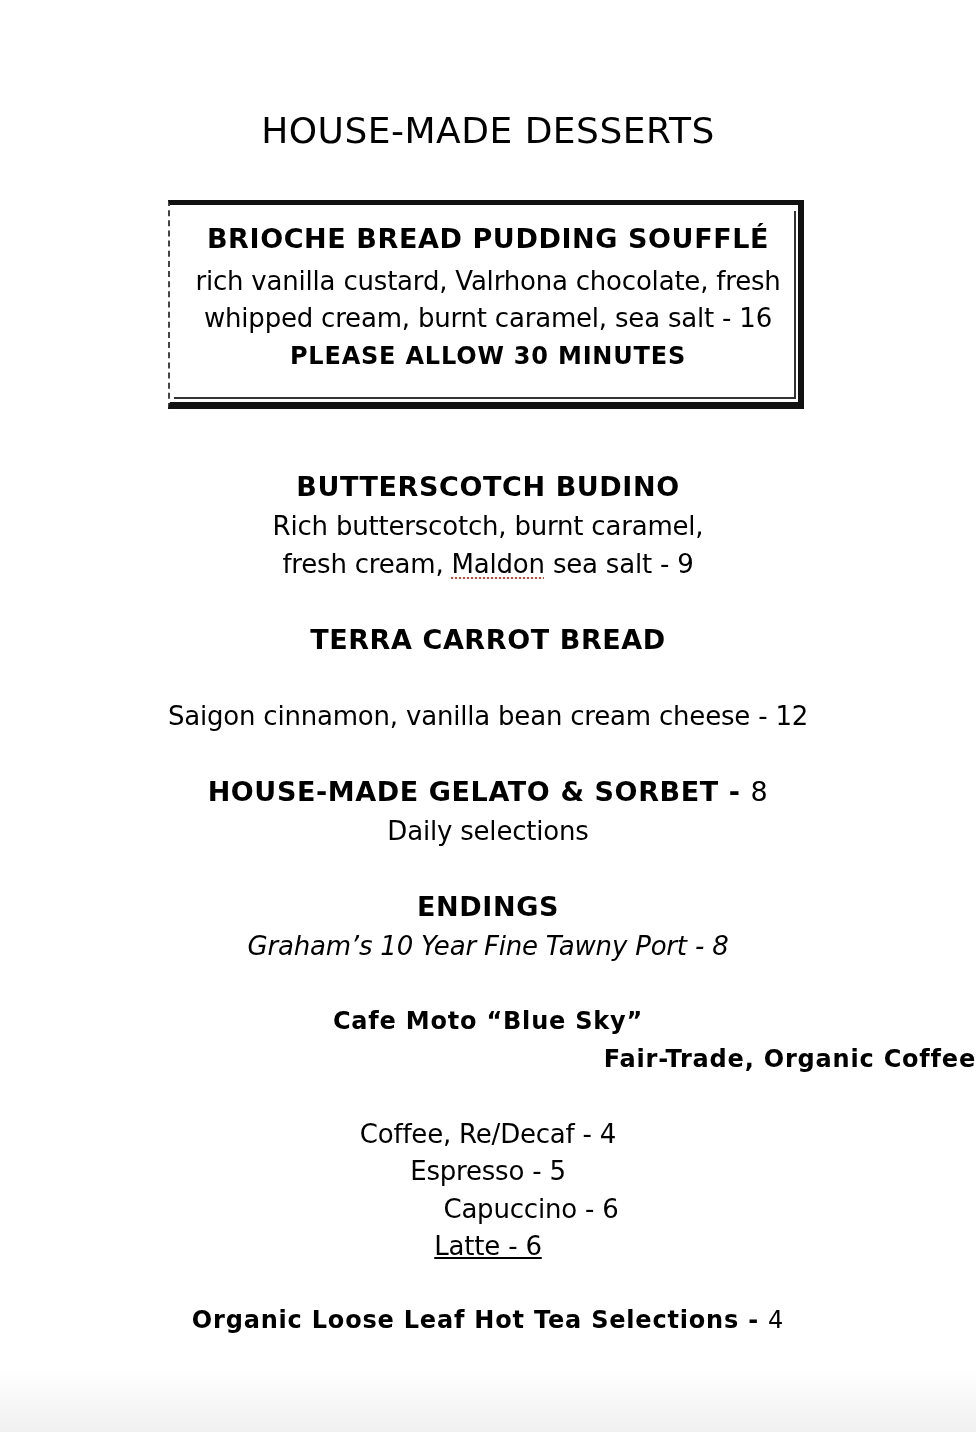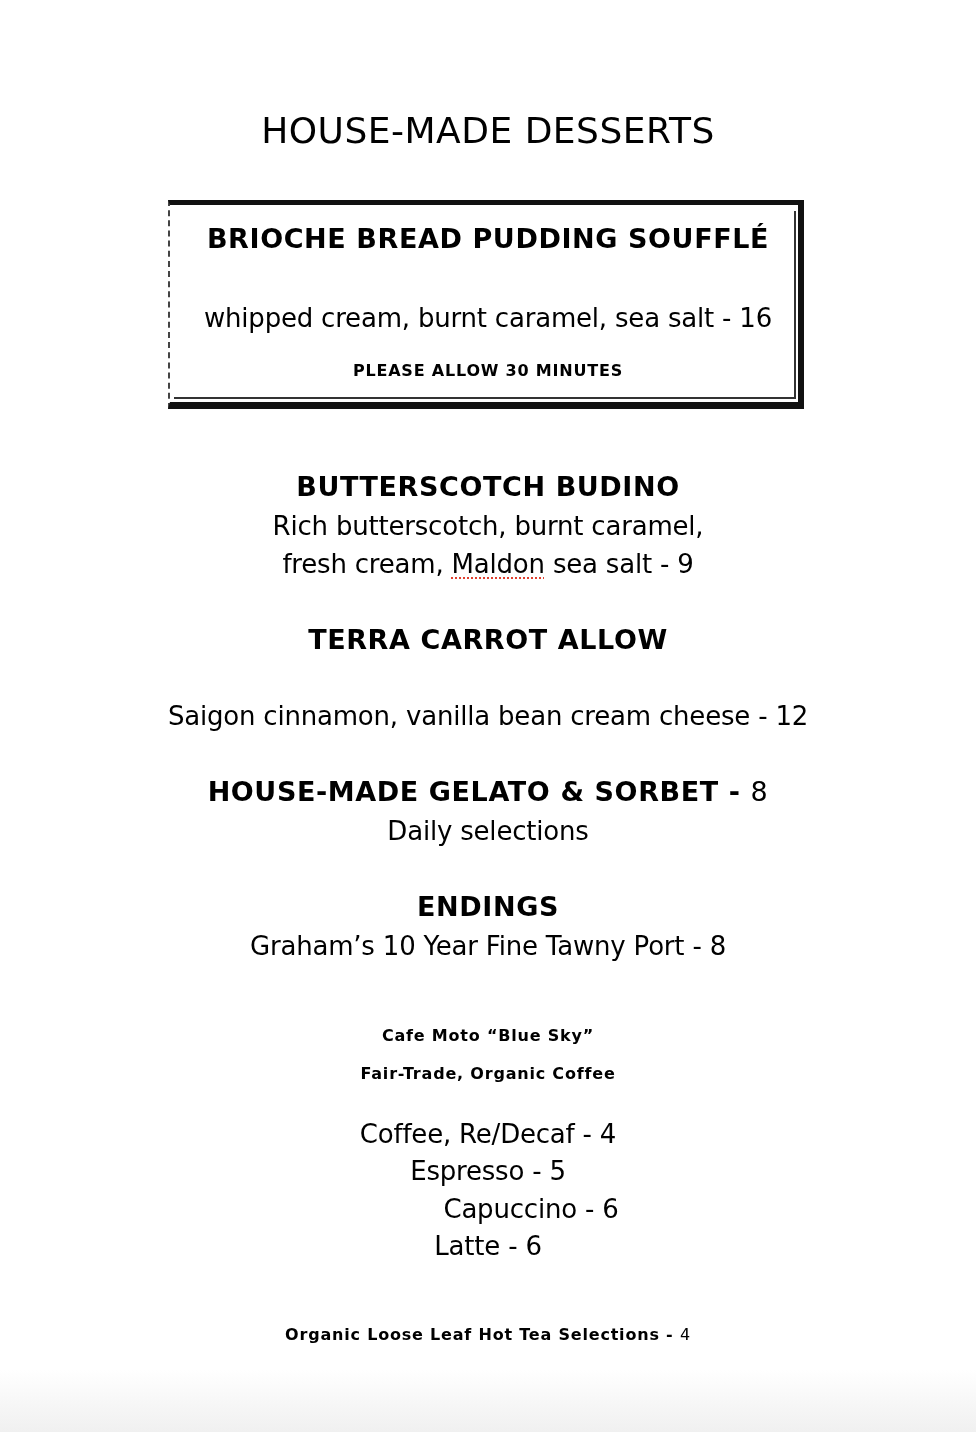--- a/index.html
+++ b/index.html
@@ -57,62 +57,62 @@
     font-weight: bold;
     font-size: 27px;
     letter-spacing: 0.6px;
   }
   .desc {
     font-size: 26px;
     letter-spacing: -0.2px;
   }
   .bold-sub {
     font-weight: bold;
-    font-size: 16px;
+    font-size: 24px;
     letter-spacing: 0.8px;
-    margin-top: 19px;
   }
   .price-inline {
     font-weight: normal;
   }
   .spell {
     text-decoration: underline dotted #e04030;
     text-decoration-thickness: 2px;
     text-underline-offset: 4px;
   }
 </style>
 </head>
 <body>
 
 <div class="page">
 
   <div class="center-line title">HOUSE-MADE DESSERTS</div>
 
   <div class="feature-box"></div>
 
   <div class="center-line bold-head" style="top:207px;">BRIOCHE BREAD PUDDING SOUFFLÉ</div>
+  <div class="center-line desc" style="top:250px;">rich vanilla custard, Valrhona chocolate, fresh</div>
   <div class="center-line desc" style="top:287px;">whipped cream, burnt caramel, sea salt - 16</div>
   <div class="center-line bold-sub" style="top:326px;">PLEASE ALLOW 30 MINUTES</div>
 
   <div class="center-line bold-head" style="top:455px;">BUTTERSCOTCH BUDINO</div>
   <div class="center-line desc" style="top:495px;">Rich butterscotch, burnt caramel,</div>
   <div class="center-line desc" style="top:533px;"><span>fresh cream, </span><span class="spell">Maldon</span><span> sea salt - 9</span></div>
 
-  <div class="center-line bold-head" style="top:608px;">TERRA CARROT ALLOW</div>
+  <div class="center-line bold-head" style="top:608px;">TERRA CARROT BREAD</div>
   <div class="center-line desc" style="top:685px;">Saigon cinnamon, vanilla bean cream cheese - 12</div>
 
   <div class="center-line bold-head" style="top:760px;"><span>HOUSE-MADE GELATO &amp; SORBET</span><span> - </span><span class="price-inline">8</span></div>
   <div class="center-line desc" style="top:800px;">Daily selections</div>
 
   <div class="center-line bold-head" style="top:875px;">ENDINGS</div>
-  <div class="center-line desc" style="top:915px;">Graham’s 10 Year Fine Tawny Port - 8</div>
+  <div class="center-line desc" style="top:915px;font-style:italic;">Graham’s 10 Year Fine Tawny Port - 8</div>
 
   <div class="center-line bold-sub" style="top:991px;">Cafe Moto “Blue Sky”</div>
-  <div class="center-line bold-sub" style="top:1029px;">Fair-Trade, Organic Coffee</div>
+  <div class="center-line bold-sub" style="top:1029px;text-align:right;">Fair-Trade, Organic Coffee</div>
 
   <div class="center-line desc" style="top:1103px;">Coffee, Re/Decaf - 4</div>
   <div class="center-line desc" style="top:1140px;">Espresso - 5</div>
   <div class="center-line desc" style="top:1178px;margin-left:43px;">Capuccino - 6</div>
-  <div class="center-line desc" style="top:1215px;">Latte - 6</div>
+  <div class="center-line desc" style="top:1215px;text-decoration:underline;">Latte - 6</div>
 
   <div class="center-line bold-sub" style="top:1290px;"><span>Organic Loose Leaf Hot Tea Selections</span><span> - </span><span class="price-inline">4</span></div>
 
 </div>
 
 </body></html>

